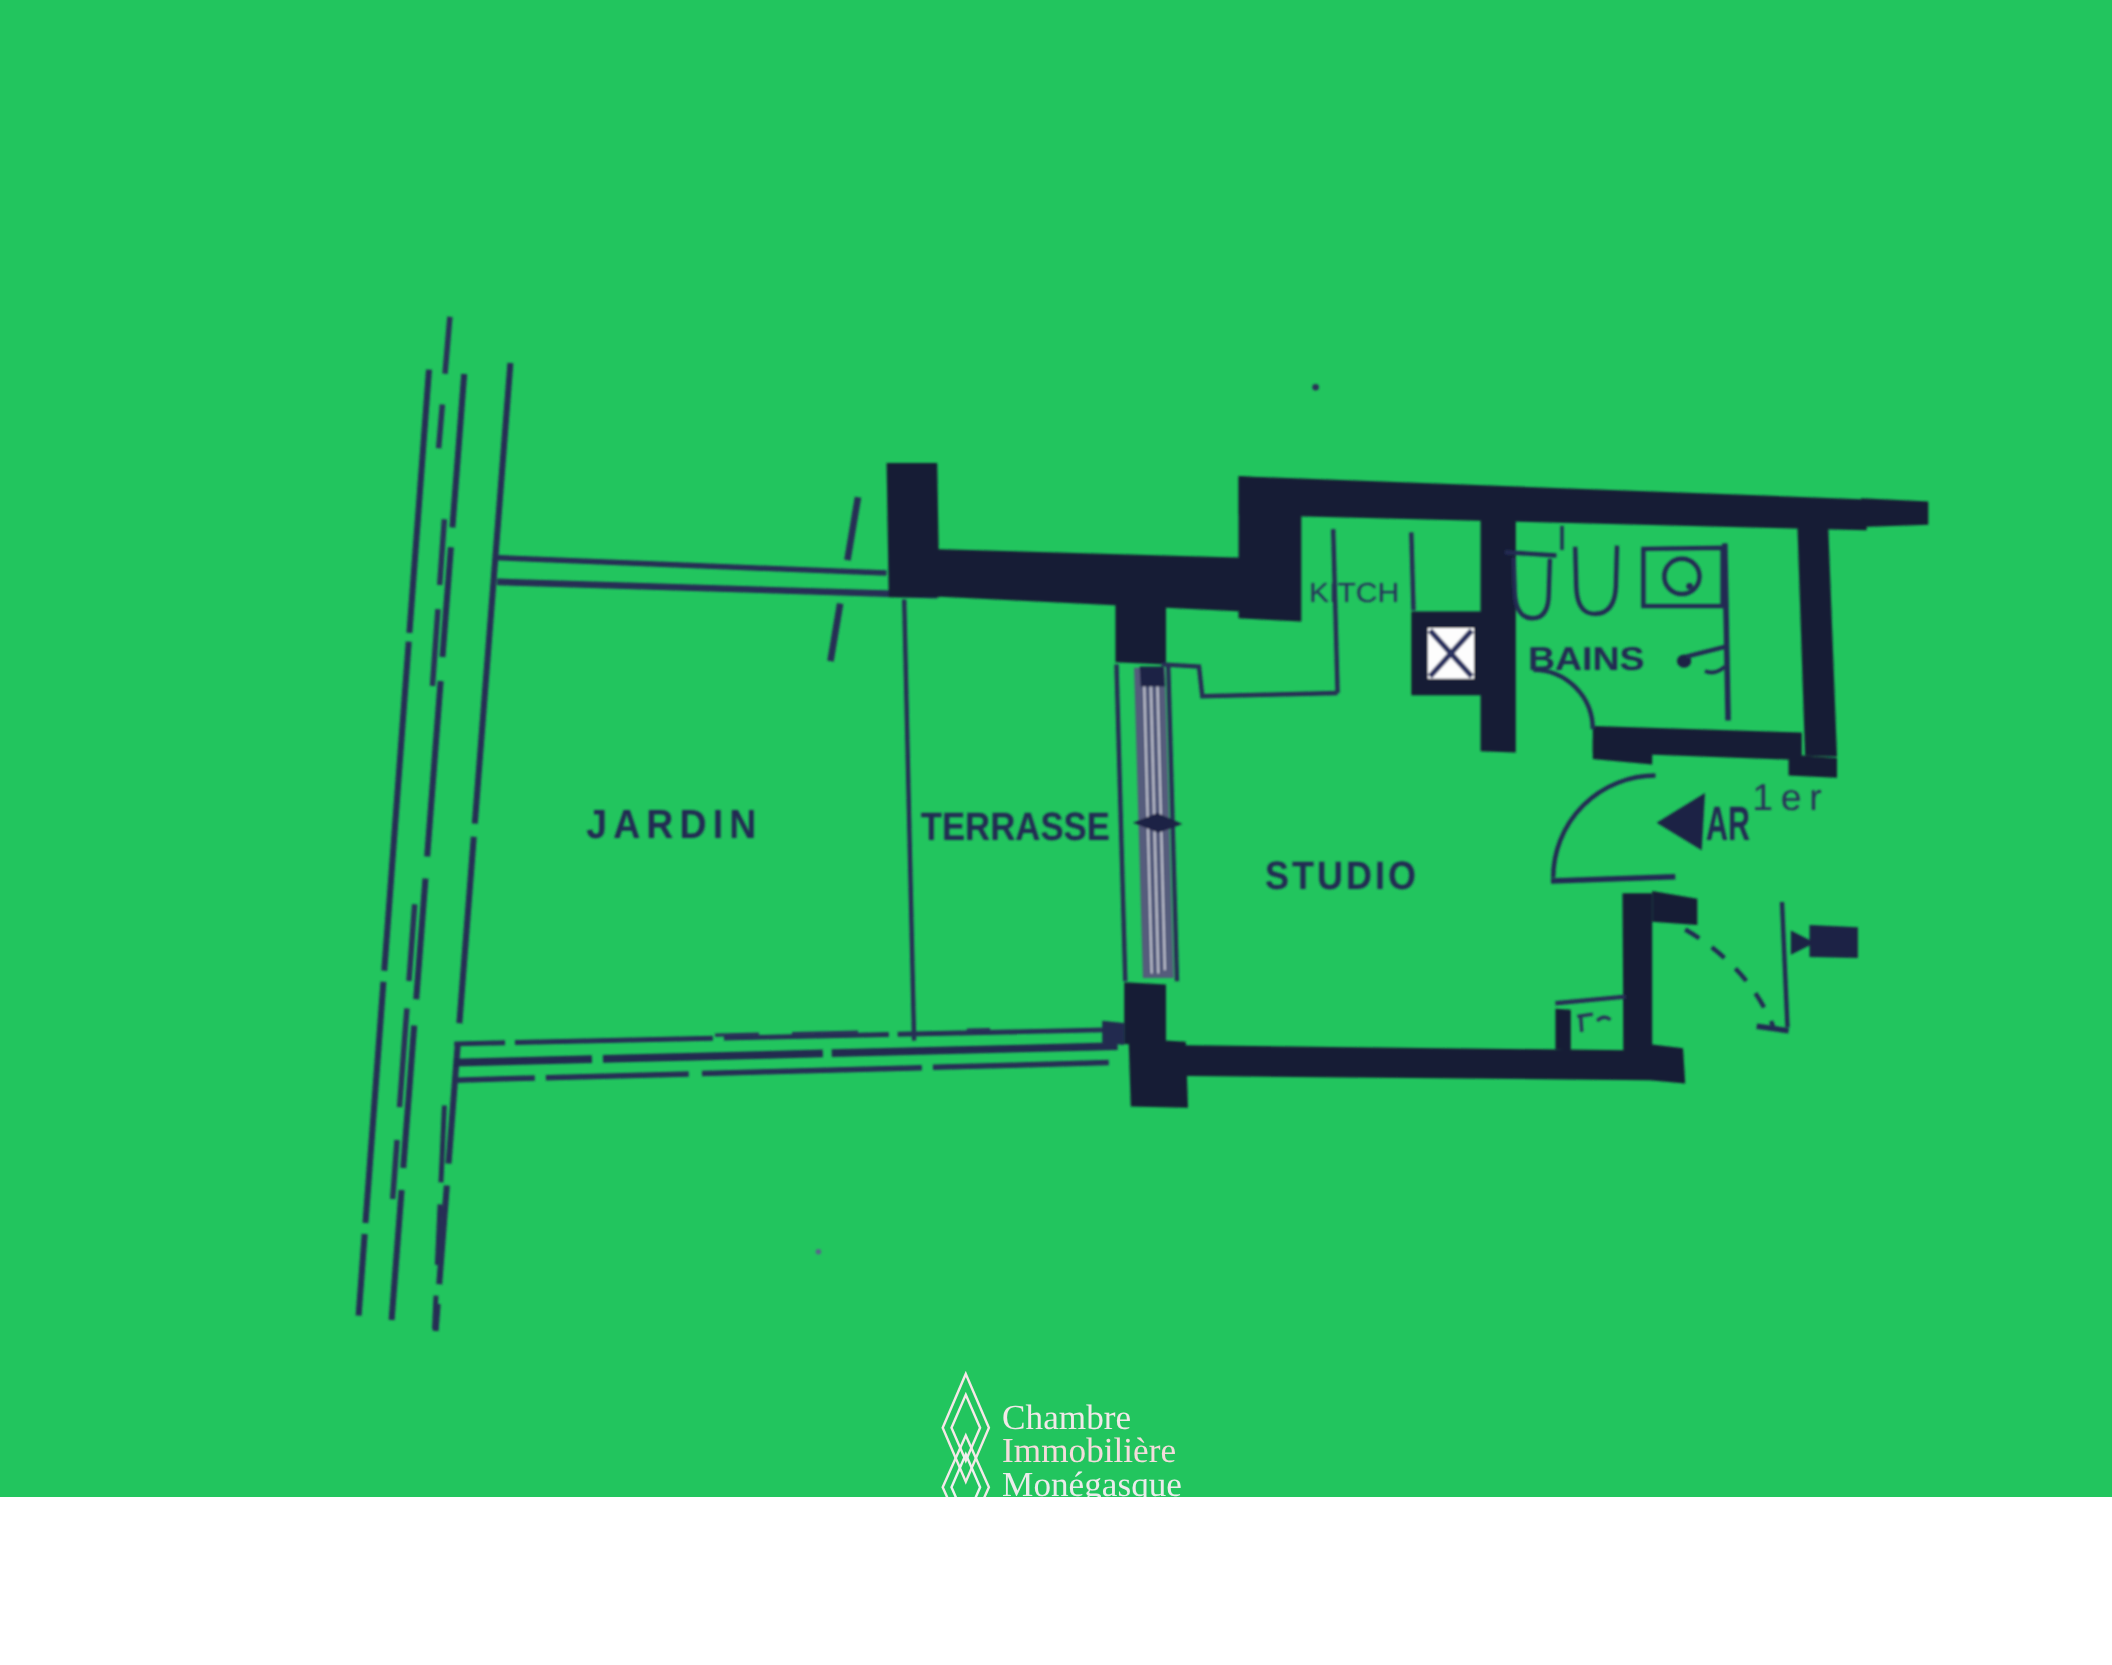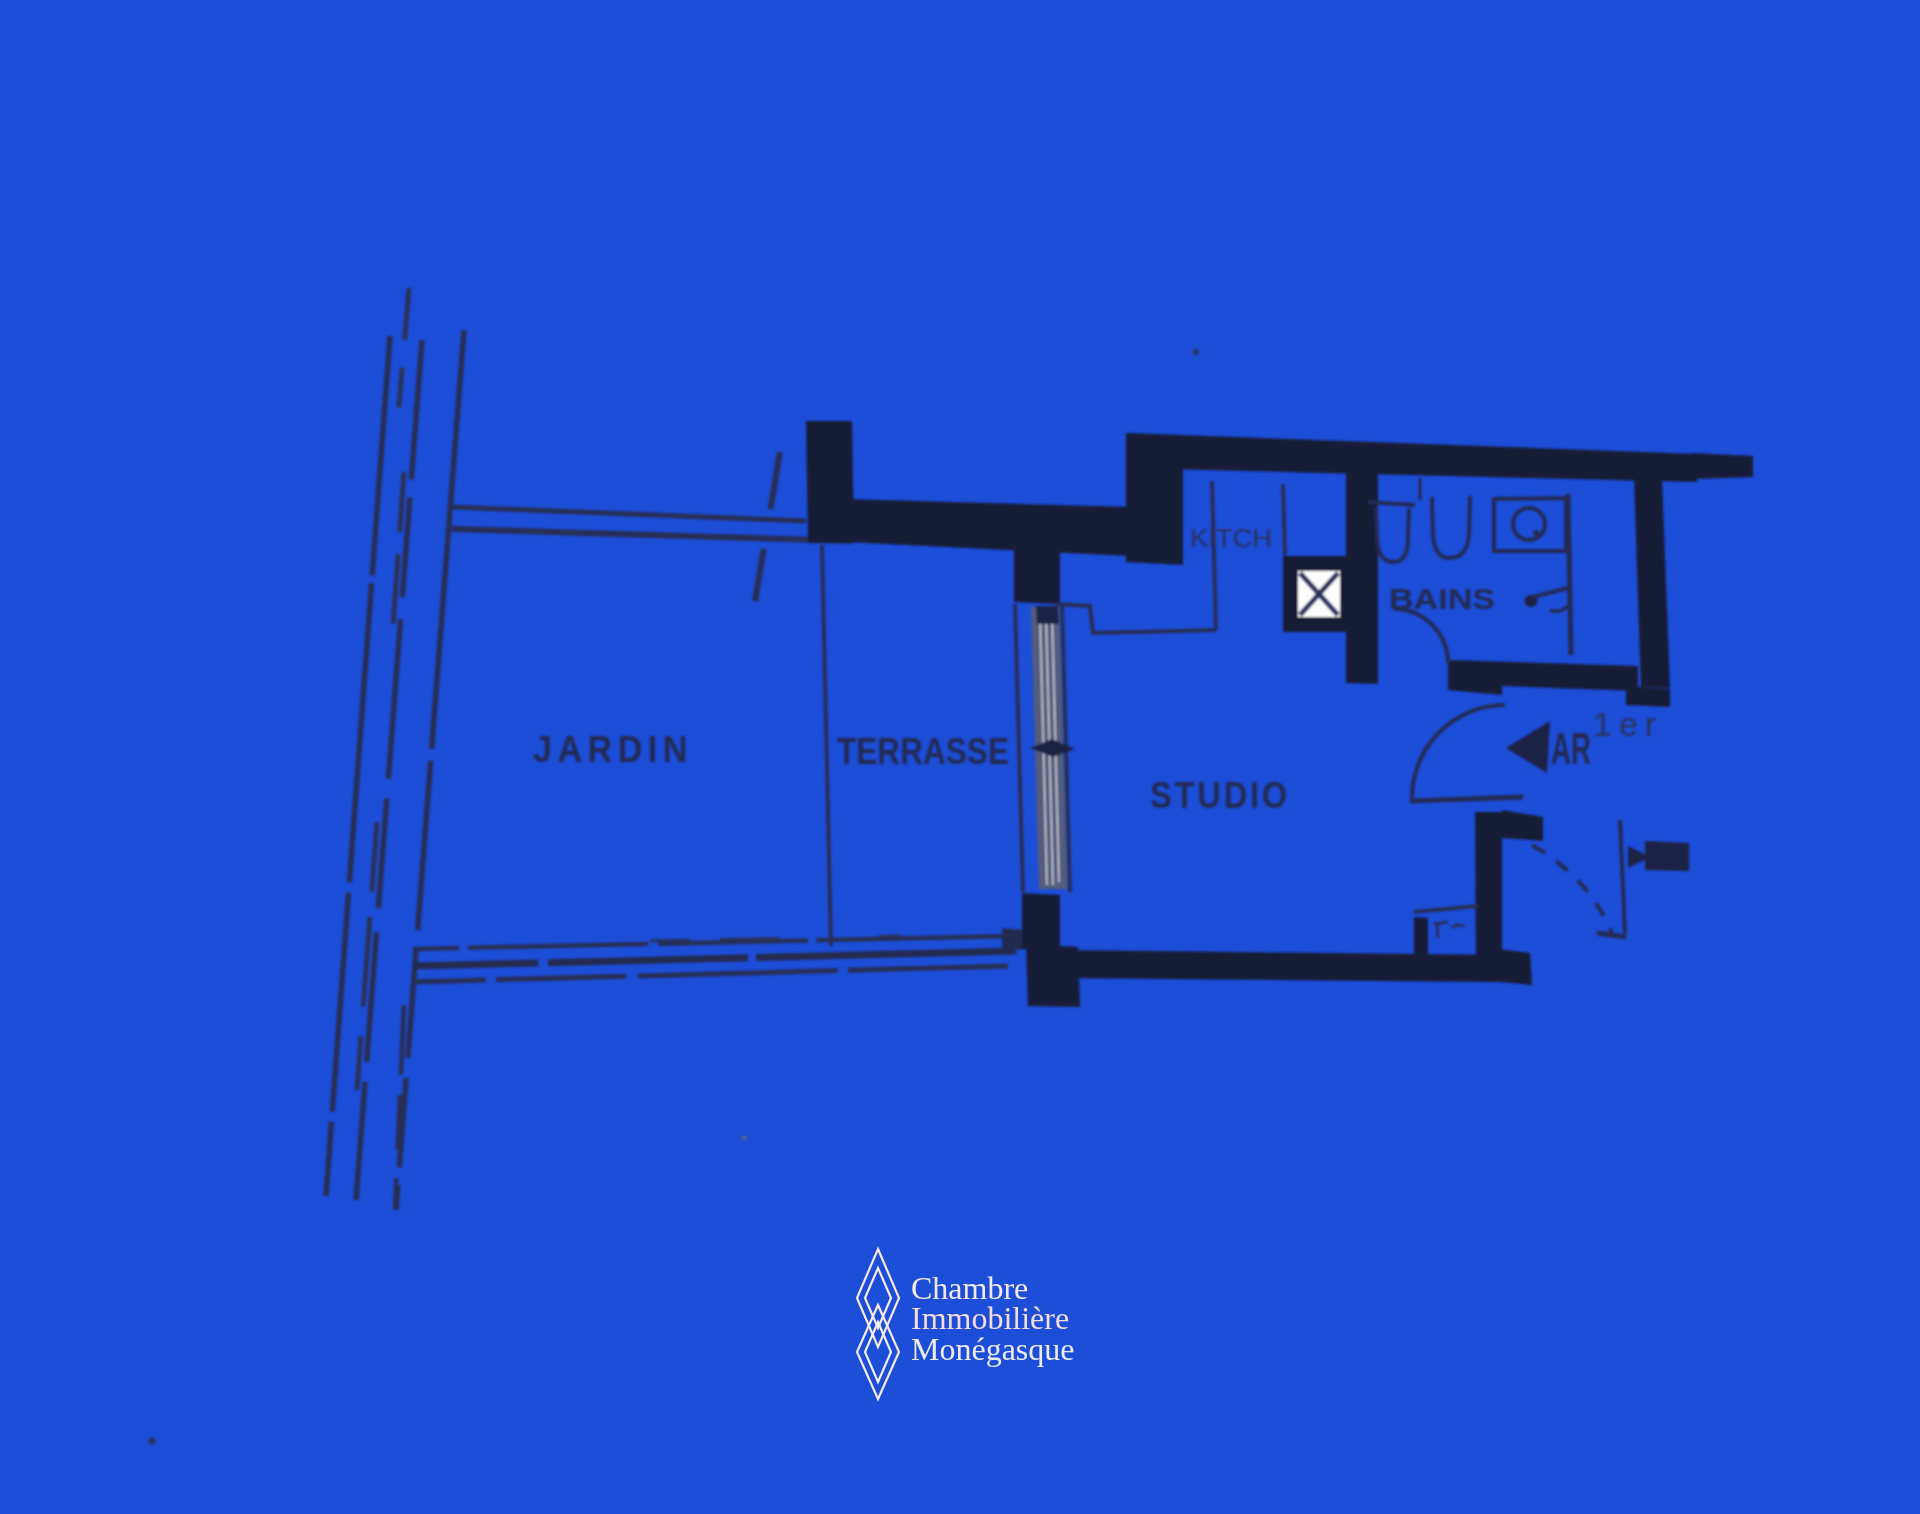--- a/index.html
+++ b/index.html
@@ -1,16 +1,16 @@
 <!DOCTYPE html>
 <html><head>
 <meta charset="utf-8">
 <style>
   html,body{margin:0;padding:0;background:#ffffff;}
-  .page{width:1920px;height:1514px;position:relative;background:#1d4ed8;overflow:hidden;}
+  .page{width:1920px;height:1361px;position:relative;background:#22c55e;overflow:hidden;}
   text{font-family:"Liberation Sans",sans-serif;}
   .wm{font-family:"Liberation Serif",serif;}
 </style>
 </head>
 <body>
 <div class="page">
 <svg width="1920" height="1514" viewBox="0 0 1920 1514">
 <defs>
   <filter id="soft" x="-5%" y="-5%" width="110%" height="110%">
     <feGaussianBlur stdDeviation="1.05"></feGaussianBlur>

